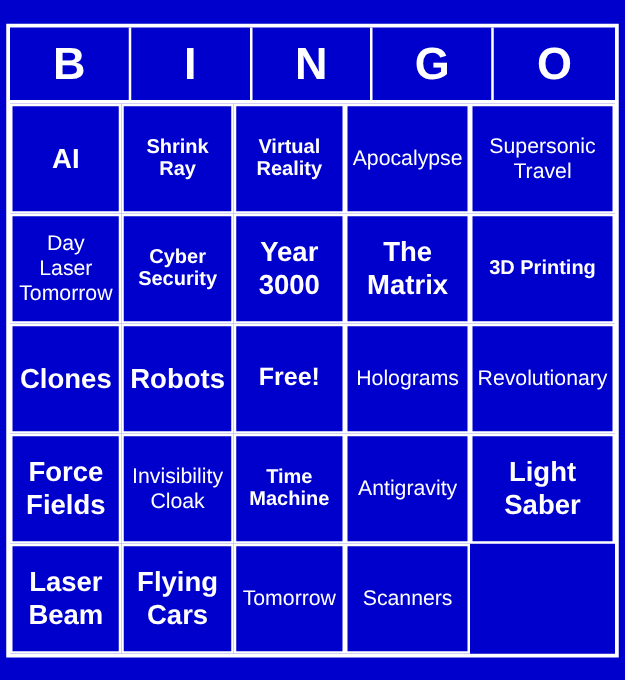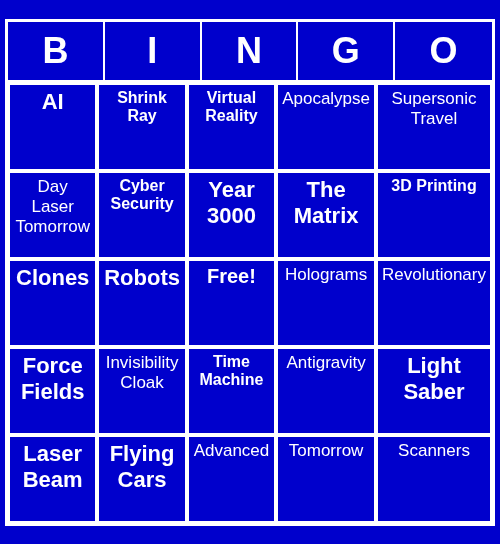--- a/index.html
+++ b/index.html
@@ -33,20 +33,21 @@
       border-right: none;
     }
     .bingo-grid {
       display: grid;
       grid-template-columns: repeat(5, 1fr);
     }
     .bingo-cell {
       border: 2px solid white;
       min-height: 88px;
       display: flex;
+      align-items: center;
       justify-content: center;
       text-align: center;
       padding: 4px;
       color: white;
     }
     .bingo-cell:nth-child(5n) {
       border-right: 2px solid white;
     }
     .cell-large {
       font-size: 22px;
@@ -137,22 +138,19 @@
       <div class="bingo-cell">
         <span class="cell-large">Light Saber</span>
       </div>
       <div class="bingo-cell">
         <span class="cell-large">Laser Beam</span>
       </div>
       <div class="bingo-cell">
         <span class="cell-large">Flying Cars</span>
       </div>
       <div class="bingo-cell">
-        <span class="cell-small">Advanced</span>
-      </div>
-      <div class="bingo-cell">
         <span class="cell-small">Tomorrow</span>
       </div>
       <div class="bingo-cell">
         <span class="cell-small">Scanners</span>
       </div>
     </div>
 </div>
 
 </body></html>

